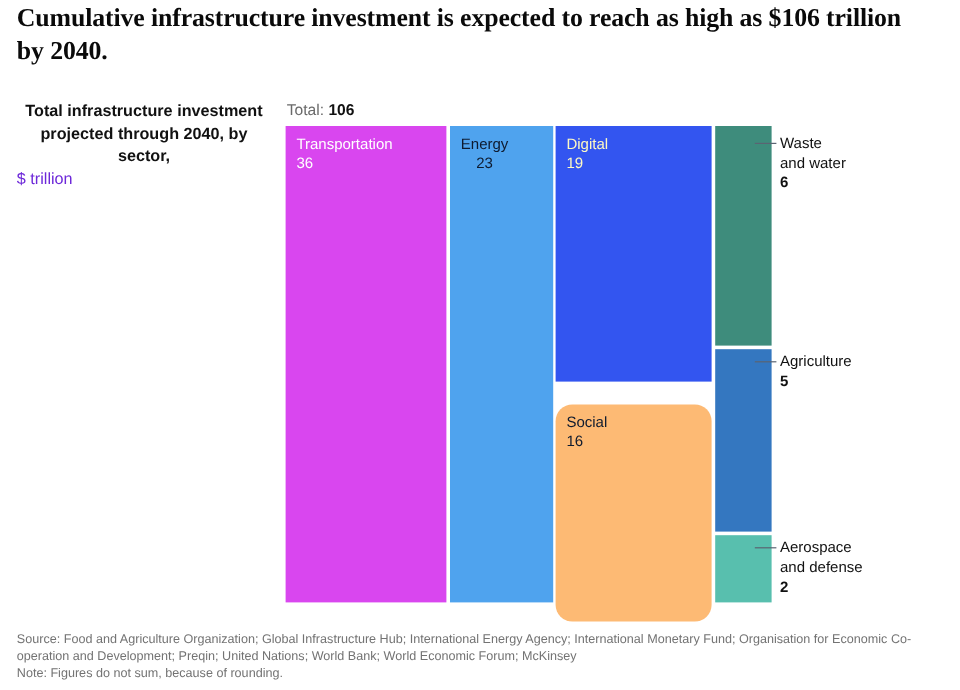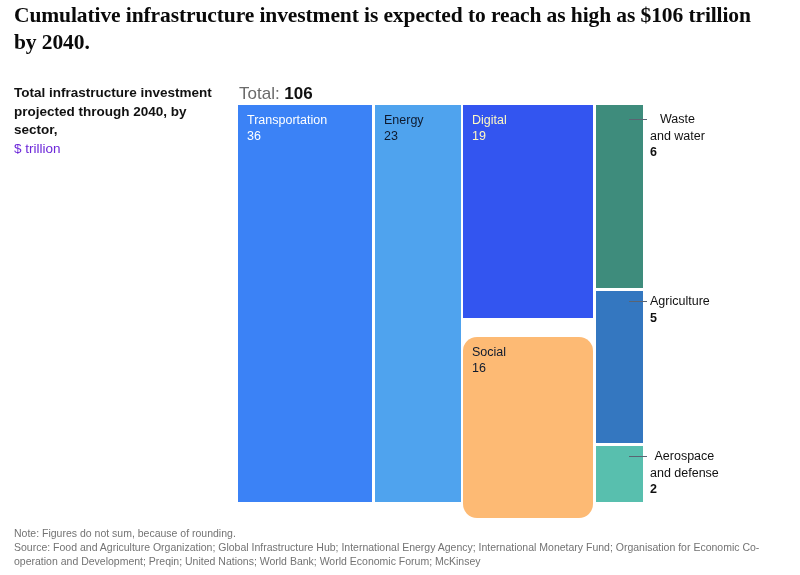--- a/index.html
+++ b/index.html
@@ -26,28 +26,28 @@
   }
 
   
   #subtitle-block{
     position:absolute;
     left:14px; top:84px; width:212px;
     font-size:13.5px;
     line-height:18.5px;
     color:#111111;
   }
-  #subtitle-main{ font-weight:700; display:block; }
+  #subtitle-main{ font-weight:700; display:block;text-align:center; }
   #subtitle-unit{ font-weight:400; display:block; color:#6d28d9; }
 
   
   #total-label{
     position:absolute;
     left:239px; top:84px;
-    font-size:17px;
+    font-size:13px;
     color:#6a6a6a;
     white-space:nowrap;
   }
   #total-label .tval{ font-weight:700; color:#111; }
 
   
   #treemap{
     position:absolute;
     left:238px; top:105px;
     width:405px; height:397px;
@@ -61,45 +61,45 @@
     position:absolute;
     left:9px; top:7px;
     font-size:12.5px;
     line-height:16px;
     white-space:nowrap;
   }
   .cell .cname{ display:block; font-weight:400; }
   .cell .cval{ display:block; font-weight:400; }
 
   
-  #cell-transportation{ left:0px;   top:0px;   width:134px; height:397px; background:#3b82f6; }
+  #cell-transportation{ left:0px;   top:0px;   width:134px; height:397px; background:#d946ef; }
   #cell-transportation .clabel{ color:#ffffff; }
 
-  #cell-energy{        left:137px; top:0px;   width:86px;  height:397px; background:#4FA3EE; }
+  #cell-energy{        left:137px; top:0px;   width:86px;  height:397px; background:#4FA3EE;text-align:center; }
   #cell-energy .clabel{ color:#0e1a2e; }
 
   #cell-digital{       left:225px; top:0px;   width:130px; height:213px; background:#3355F0; }
   #cell-digital .clabel{ color:#fef9c3; }
 
   #cell-social{        left:225px; top:232px; width:130px; height:181px; background:#fdba74;border-radius:14px; }
   #cell-social .clabel{ color:#0e1a2e; }
 
   #cell-waste{         left:358px; top:0px;   width:47px;  height:183px; background:#3E8C7C; }
   #cell-agriculture{   left:358px; top:186px; width:47px;  height:152px; background:#3477C0; }
   #cell-aerospace{     left:358px; top:341px; width:47px;  height:56px;  background:#58BFAE; }
 
   
   .callout{
     position:absolute;
     font-size:12.5px;
     line-height:16.5px;
     color:#111111;
     white-space:nowrap;
   }
-  .callout .cname{ display:block; font-weight:400;text-align:center; }
+  .callout .cname{ display:block; font-weight:400; }
   .callout .cval{  display:block; font-weight:700; }
   .leader{
     position:absolute;
     height:1px;
     background:#5a6472;
   }
   #callout-waste{ left:650px; top:111px; }
   #leader-waste{  left:629px; top:119px; width:18px; }
 
   #callout-agriculture{ left:650px; top:293px; }
@@ -181,17 +181,17 @@
     <span class="cval">5</span>
   </div>
 
   <div class="leader" id="leader-aerospace"></div>
   <div class="callout" id="callout-aerospace">
     <span class="cname">Aerospace<br>and defense</span>
     <span class="cval">2</span>
   </div>
 
   <div id="footnotes">
+    <span id="footnote-source">Source: Food and Agriculture Organization; Global Infrastructure Hub; International Energy Agency; International Monetary Fund; Organisation for Economic Co-operation and Development; Preqin; United Nations; World Bank; World Economic Forum; McKinsey</span>
     <span id="footnote-note">Note: Figures do not sum, because of rounding.</span>
-    <span id="footnote-source">Source: Food and Agriculture Organization; Global Infrastructure Hub; International Energy Agency; International Monetary Fund; Organisation for Economic Co-operation and Development; Preqin; United Nations; World Bank; World Economic Forum; McKinsey</span>
   </div>
 
 </div>
 
 </body></html>

